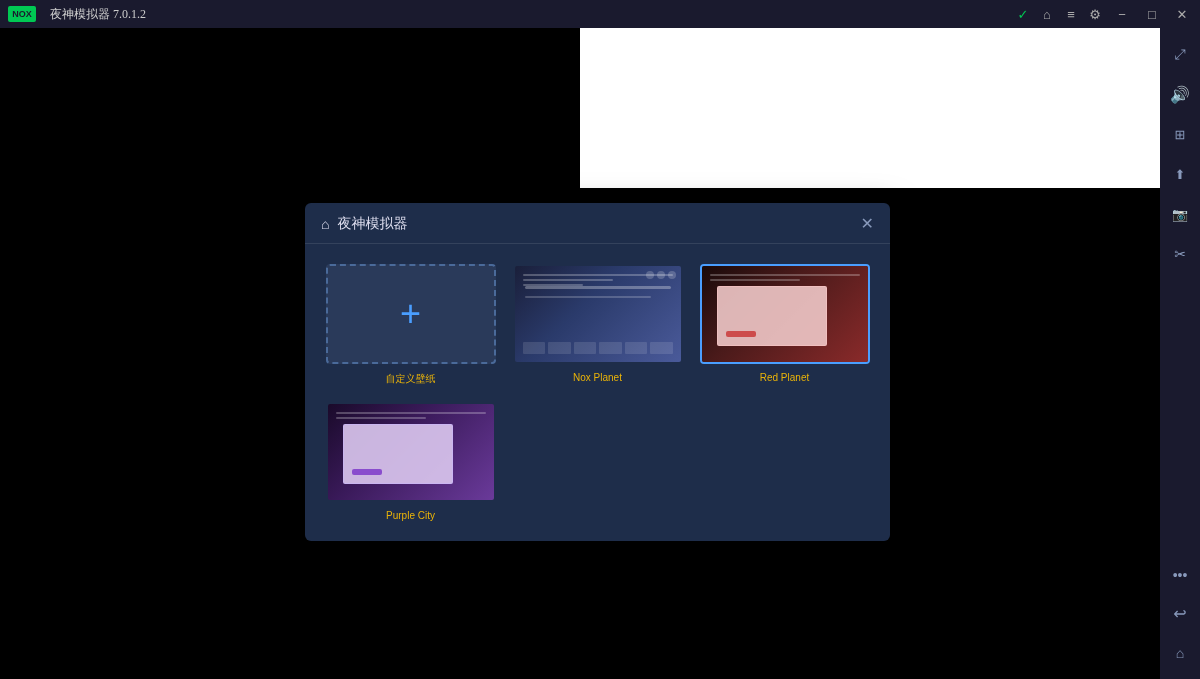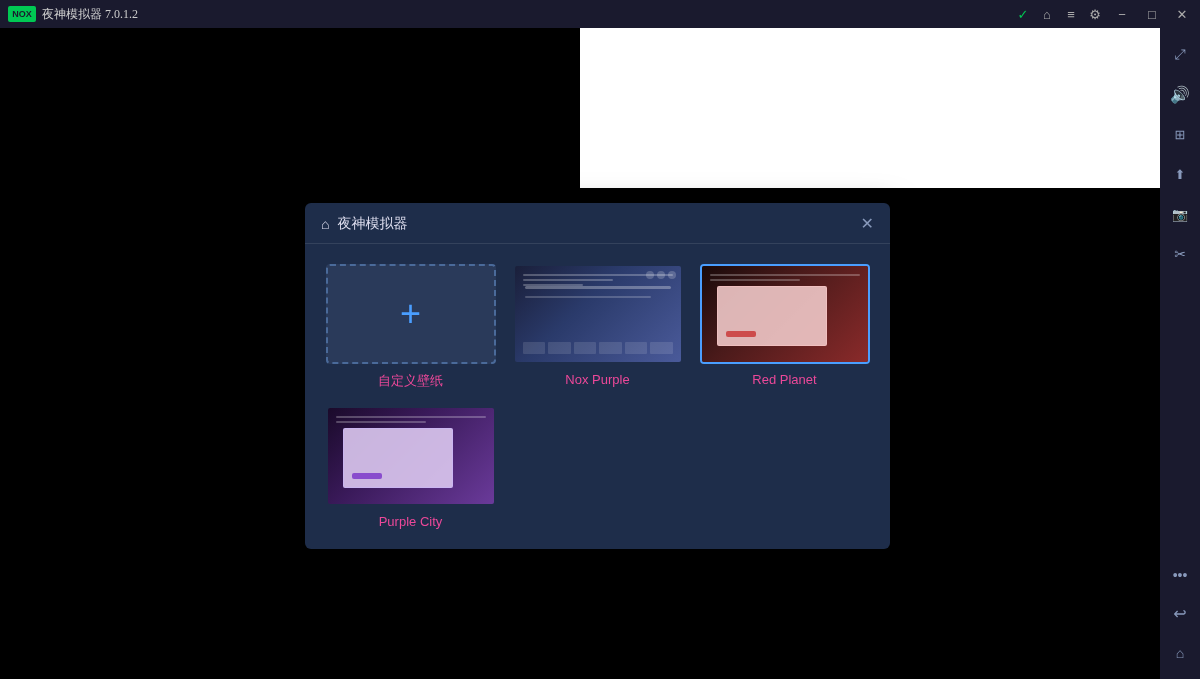--- a/index.html
+++ b/index.html
@@ -19,21 +19,21 @@
       height: 28px;
       background: #1a1a2e;
       display: flex;
       align-items: center;
       justify-content: space-between;
       z-index: 100;
     }
     .titlebar-left {
       display: flex;
       align-items: flex-start;
-      gap: 6px;
+      gap: 14px;
       padding-left: 8px;
     }
     .nox-logo {
       width: 28px;
       height: 16px;
       background: #00c853;
       border-radius: 2px;
       display: flex;
       align-items: center;
       justify-content: center;
@@ -198,22 +198,22 @@
       justify-content: center;
       border: 2px dashed #4a6a9a;
     }
     .plus-icon {
       color: #4a9eff;
       font-size: 36px;
       font-weight: 300;
       line-height: 1;
     }
     .theme-label {
-      color: #ec4899;
-      font-size: 13px;
+      color: #eab308;
+      font-size: 10px;
     }
 
     
     .nox-default-thumb {
       background: linear-gradient(135deg, #1a1f3a 0%, #2a3a6a 40%, #4a5a9a 100%);
       width: 100%;
       height: 100%;
       position: relative;
       overflow: hidden;
     }
@@ -409,21 +409,21 @@
             <div class="thumb-grid">
               <div class="thumb-grid-cell"></div>
               <div class="thumb-grid-cell"></div>
               <div class="thumb-grid-cell"></div>
               <div class="thumb-grid-cell"></div>
               <div class="thumb-grid-cell"></div>
               <div class="thumb-grid-cell"></div>
             </div>
           </div>
         </div>
-        <span class="theme-label">Nox Purple</span>
+        <span class="theme-label">Nox Planet</span>
       </div>
 
 
       <div class="theme-item">
         <div class="theme-thumb selected">
           <div class="red-planet-thumb">
             <div class="thumb-bars">
               <div class="thumb-bar"></div>
               <div class="thumb-bar short"></div>
             </div>

